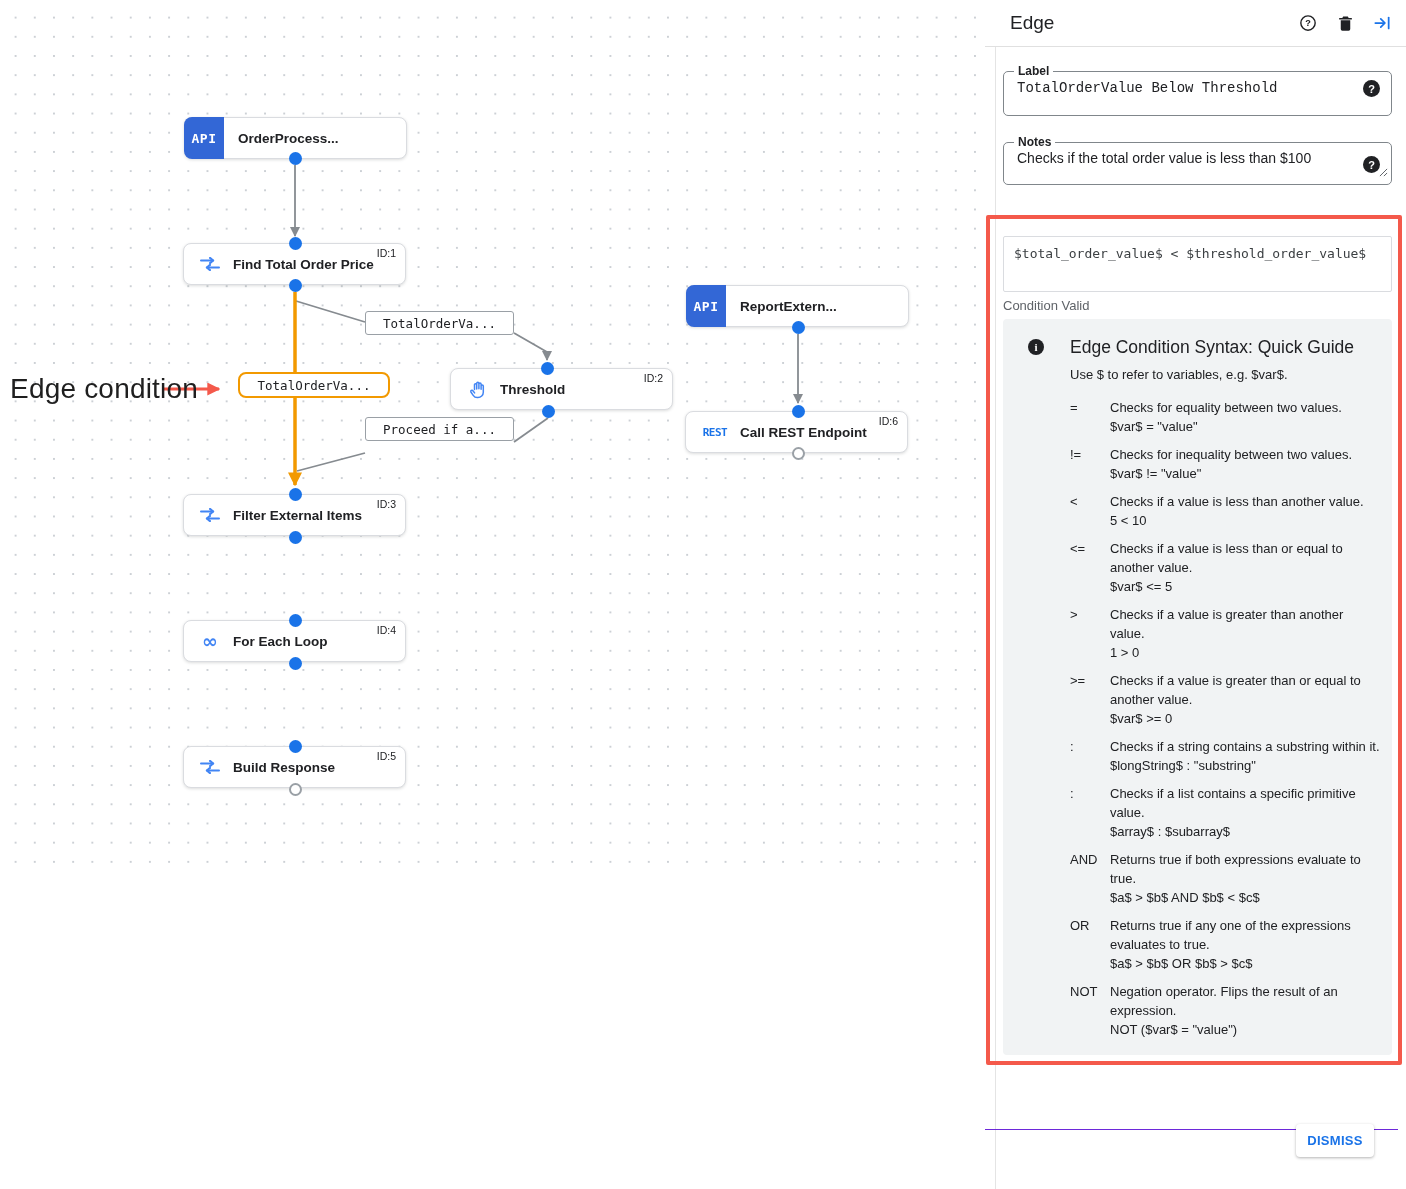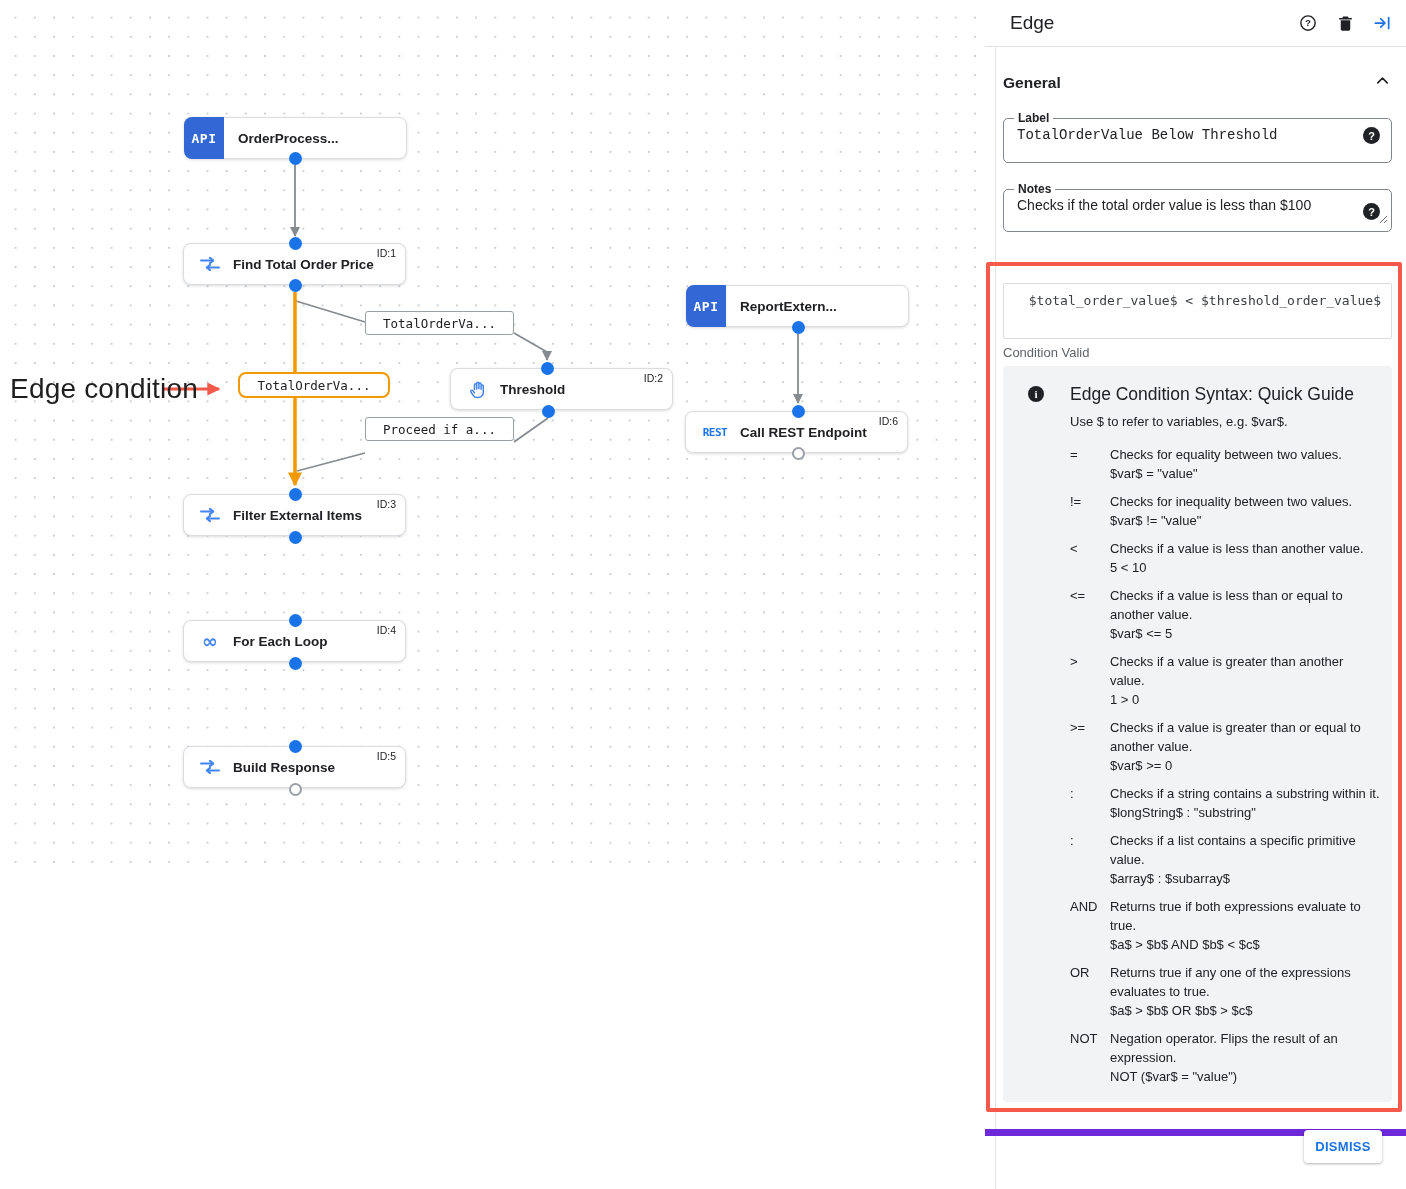--- a/index.html
+++ b/index.html
@@ -64,36 +64,36 @@
     display:flex; align-items:center; justify-content:center; }
   .label-f .q-ico { top:8px; }
   .notes-f .q-ico { top:13px; }
   .resize-h { position:absolute; right:3px; bottom:3px; }
 
   .cond-wrap { position:relative; margin-top:51px; }
   .red-box { position:absolute; left:-17px; right:-10px; top:-21px; bottom:-10px;
     border:4px solid #F4594B; border-radius:2px; pointer-events:none; z-index:9; }
   .cond-box { margin-top:13px; height:56px; border:1px solid #dadce0; border-radius:2px;
     background:#fff; padding:9px 10px; font-family:"DejaVu Sans Mono", monospace;
-    font-size:13px; color:#3c4043;text-align:right; }
+    font-size:13px; color:#3c4043; }
   .cond-status { margin-top:6px; font-size:13px; color:#5f6368; }
   .guide { margin-top:6px; background:#f1f3f4; border-radius:4px;
     padding:16px 12px 16px 25px; min-height:726px; }
   .guide-head { display:flex; align-items:flex-start; }
   .info-ico { width:16px; height:16px; border-radius:50%; background:#202124; color:#fff;
     font-size:11px; font-weight:700; font-family:"Liberation Serif", serif;
     display:flex; align-items:center; justify-content:center; margin-top:4px; flex:none; }
   .guide-title { margin-left:26px; font-size:17.5px; color:#202124; line-height:24px; }
   .guide-intro { margin:6px 0 0 42px; font-size:13px; color:#202124; line-height:19px; }
   .g-rows { margin:14px 0 0 42px; display:grid; row-gap:9px; }
   .g-row { display:grid; grid-template-columns:40px 1fr; }
   .g-op { font-size:13px; color:#202124; line-height:19px; }
   .g-desc, .g-ex { font-size:13px; color:#202124; line-height:19px; display:block; }
 
-  .panel-footer { position:absolute; left:0; right:0; top:1129px; border-top:7px solid #6d28d9; }
+  .panel-footer { position:absolute; left:0; right:8px; top:1129px; border-top:1px solid #6d28d9; }
   .dismiss-btn { position:absolute; top:-6px; right:24px; width:78px; height:33px;
     background:#fff; border:none; border-radius:4px; box-shadow:0 1px 3px rgba(0,0,0,.3);
     color:#1a73e8; font-family:"Liberation Sans", sans-serif; font-size:13px; font-weight:700;
     letter-spacing:.3px; cursor:pointer; }
 </style>
 </head>
 <body>
 
 <div class="app">
 
@@ -235,28 +235,20 @@
             <path d="M4 12 h10.5"></path>
               <path d="M10.5 7 L15.5 12 L10.5 17"></path>
               <path d="M20 5.5 v13"></path>
           </svg>
         </button>
       </span>
     </div>
 
     <div class="panel-body">
 
-      <div class="section-head g-head">
-        <span class="section-title">General</span>
-        <span>
-          <svg viewBox="0 0 24 24" width="19" height="19" fill="none" stroke="#202124" stroke-width="2" stroke-linecap="round" stroke-linejoin="round">
-            <path d="M6 15 L12 9 L18 15"></path>
-          </svg>
-        </span>
-      </div>
 
       <div class="field label-f">
         <span class="field-label">Label</span>
         <input type="text" value="TotalOrderValue Below Threshold" style="">
         <span class="q-ico">?</span>
       </div>
 
       <div class="field notes-f">
         <span class="field-label">Notes</span>
         <textarea style="">Checks if the total order value is less than $100</textarea>

